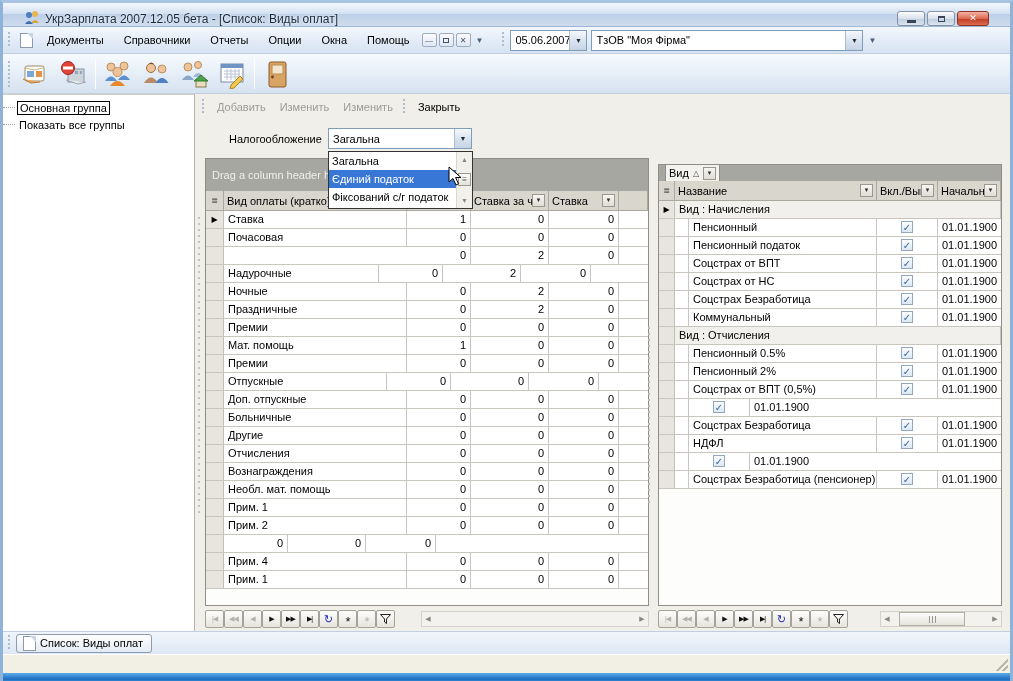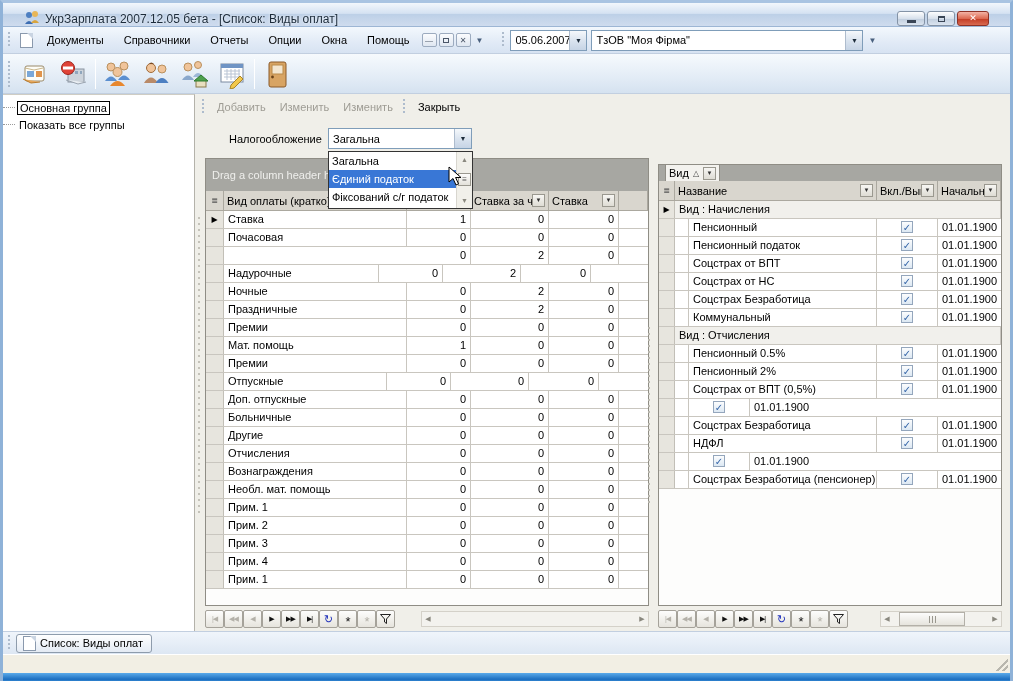--- a/index.html
+++ b/index.html
@@ -449,21 +449,20 @@
               <div class="grow">
                 <div class="ind" style="width: 18px;"></div>
                 <div class="cell" style="width: 183px;">Прим. 2</div>
                 <div class="cell num" style="width: 64px;">0</div>
                 <div class="cell num" style="width: 78px;">0</div>
                 <div class="cell num" style="width: 70px;">0</div>
                 <div style="flex: 1 1 0%;"></div>
               </div>
               <div class="grow">
                 <div class="ind" style="width: 18px;"></div>
-                <div class="cell" style="width: 183px;">Прим. 3</div>
                 <div class="cell num" style="width: 64px;">0</div>
                 <div class="cell num" style="width: 78px;">0</div>
                 <div class="cell num" style="width: 70px;">0</div>
                 <div style="flex: 1 1 0%;"></div>
               </div>
               <div class="grow">
                 <div class="ind" style="width: 18px;"></div>
                 <div class="cell" style="width: 183px;">Прим. 4</div>
                 <div class="cell num" style="width: 64px;">0</div>
                 <div class="cell num" style="width: 78px;">0</div>

